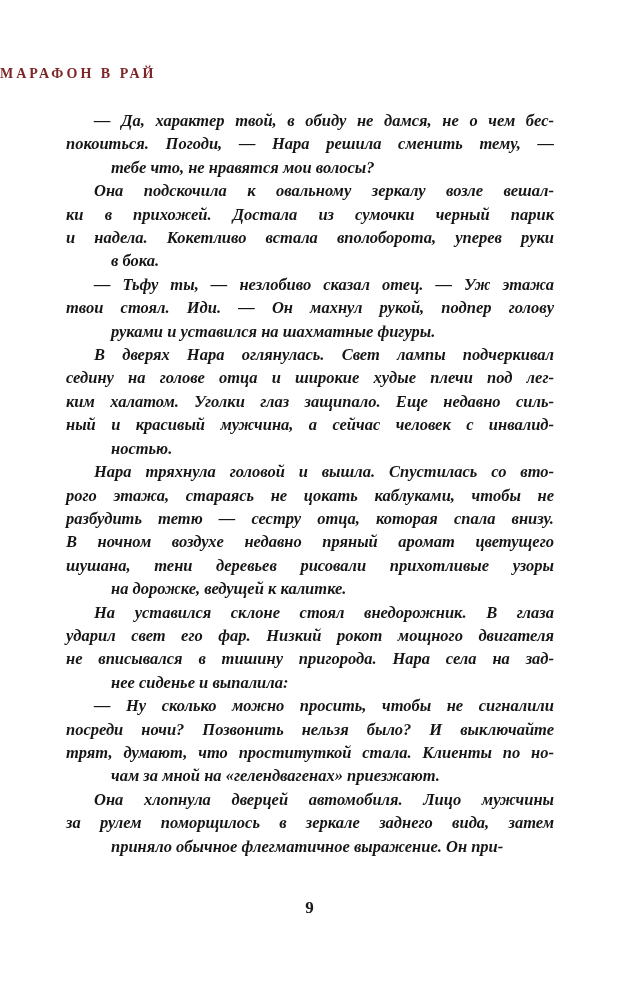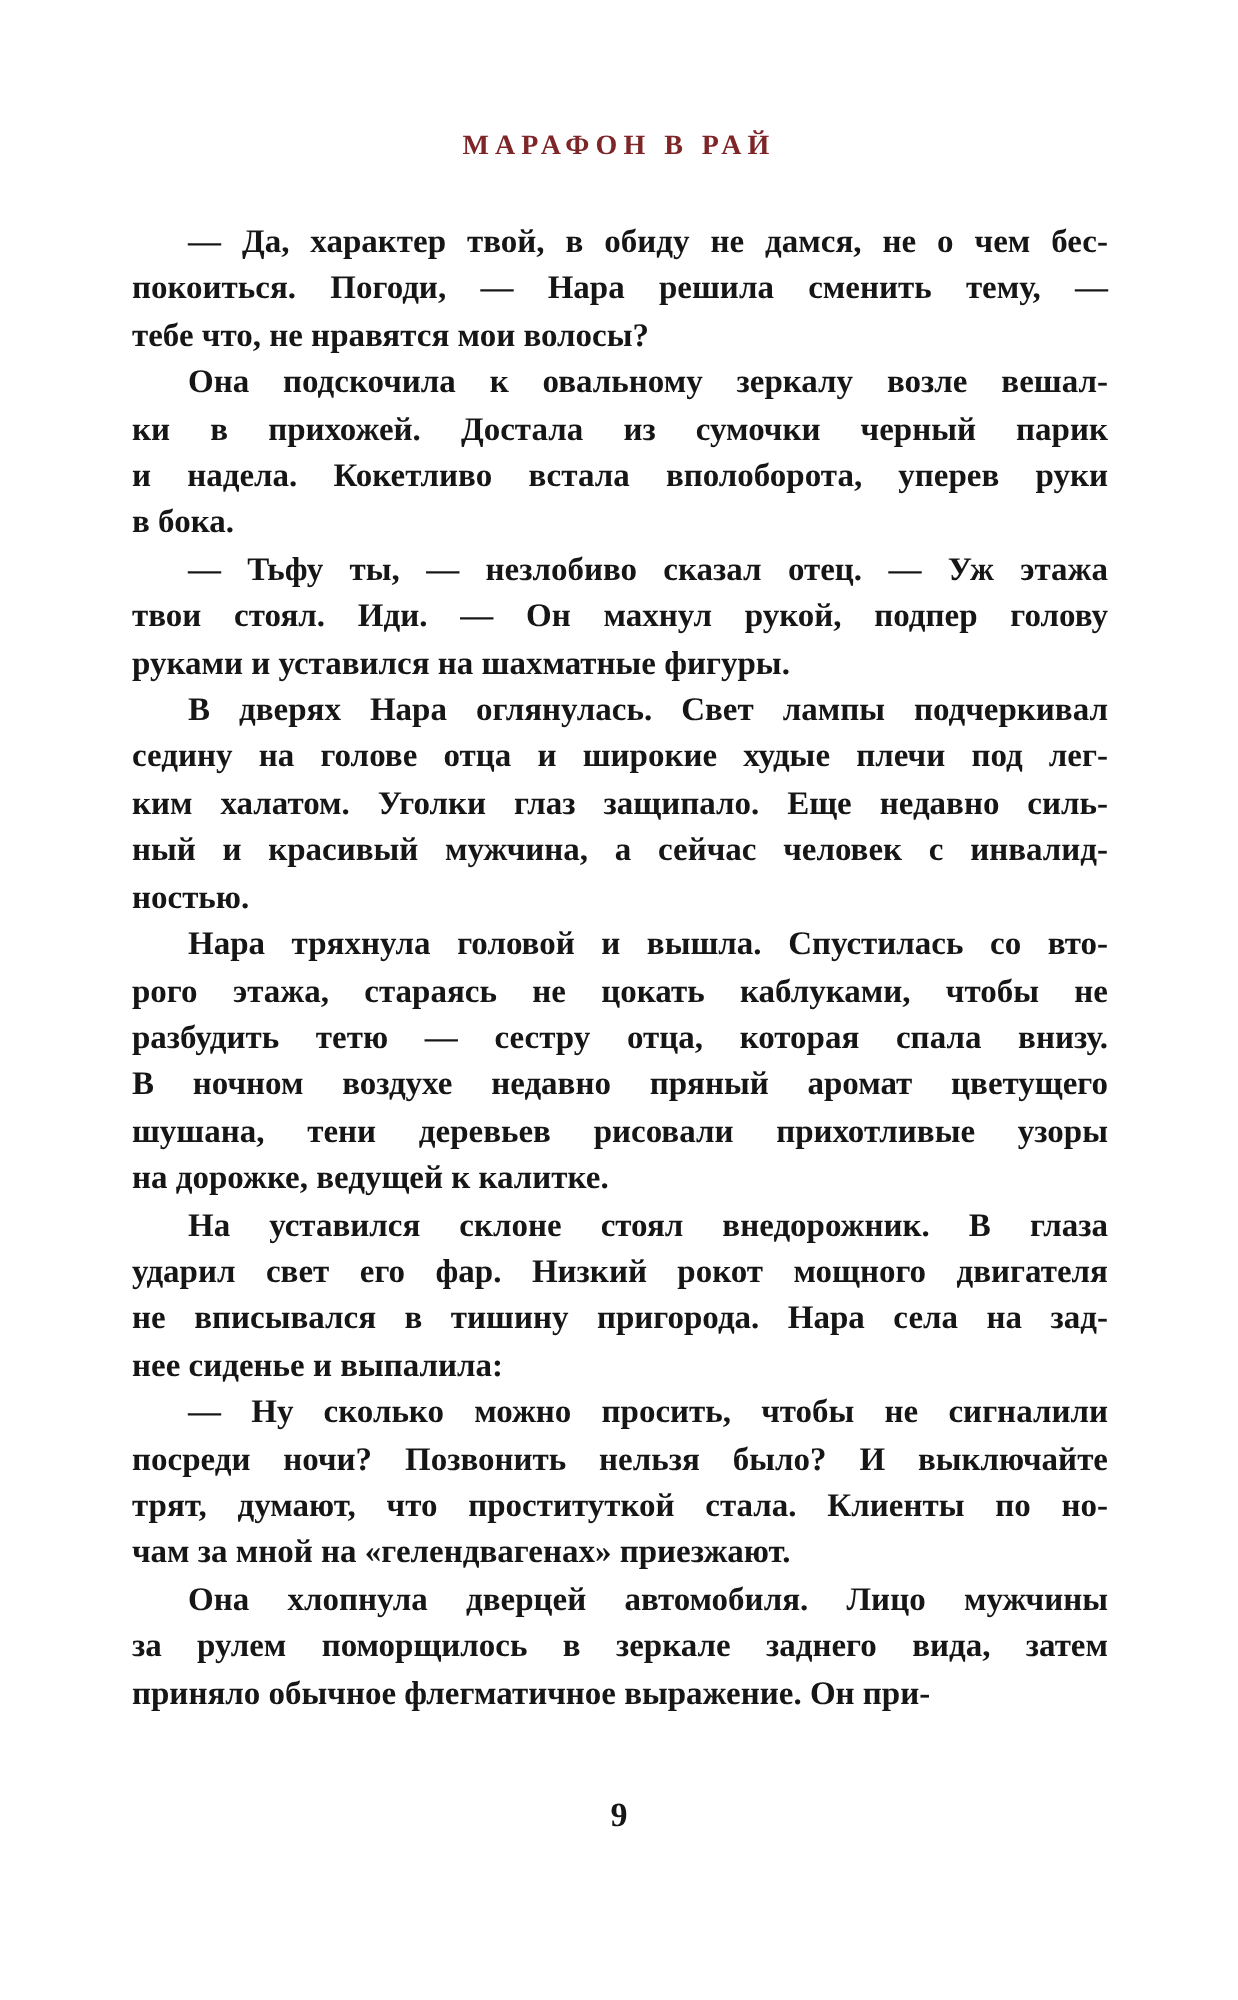--- a/index.html
+++ b/index.html
@@ -13,43 +13,43 @@
     width: 619px;
     height: 1000px;
     background: #ffffff;
     overflow: hidden;
   }
   .running-head {
     position: absolute;
     top: 66px;
     left: 0;
     right: 0;
-    text-align: center;
     font-size: 14px;
     font-weight: bold;
     letter-spacing: 3px;
     color: #7d2527;
   }
   .text-block {
     position: absolute;
     top: 109px;
     left: 66px;
     width: 488px;
     font-size: 16.5px;
     font-weight: 600;
     color: #161616;
     line-height: 23.4px;
   }
-  .para { margin: 0; }
+  .para { margin: 0; font-style: italic; }
   .line {
     text-align: justify;
     text-align-last: justify;
   }
   .line.last {
     text-align-last: left;
+    margin-left: 45px;
   }
   .line.first {
     text-indent: 28px;
   }
   .folio {
     position: absolute;
     top: 898px;
     left: 0;
     right: 0;
     text-align: center;

